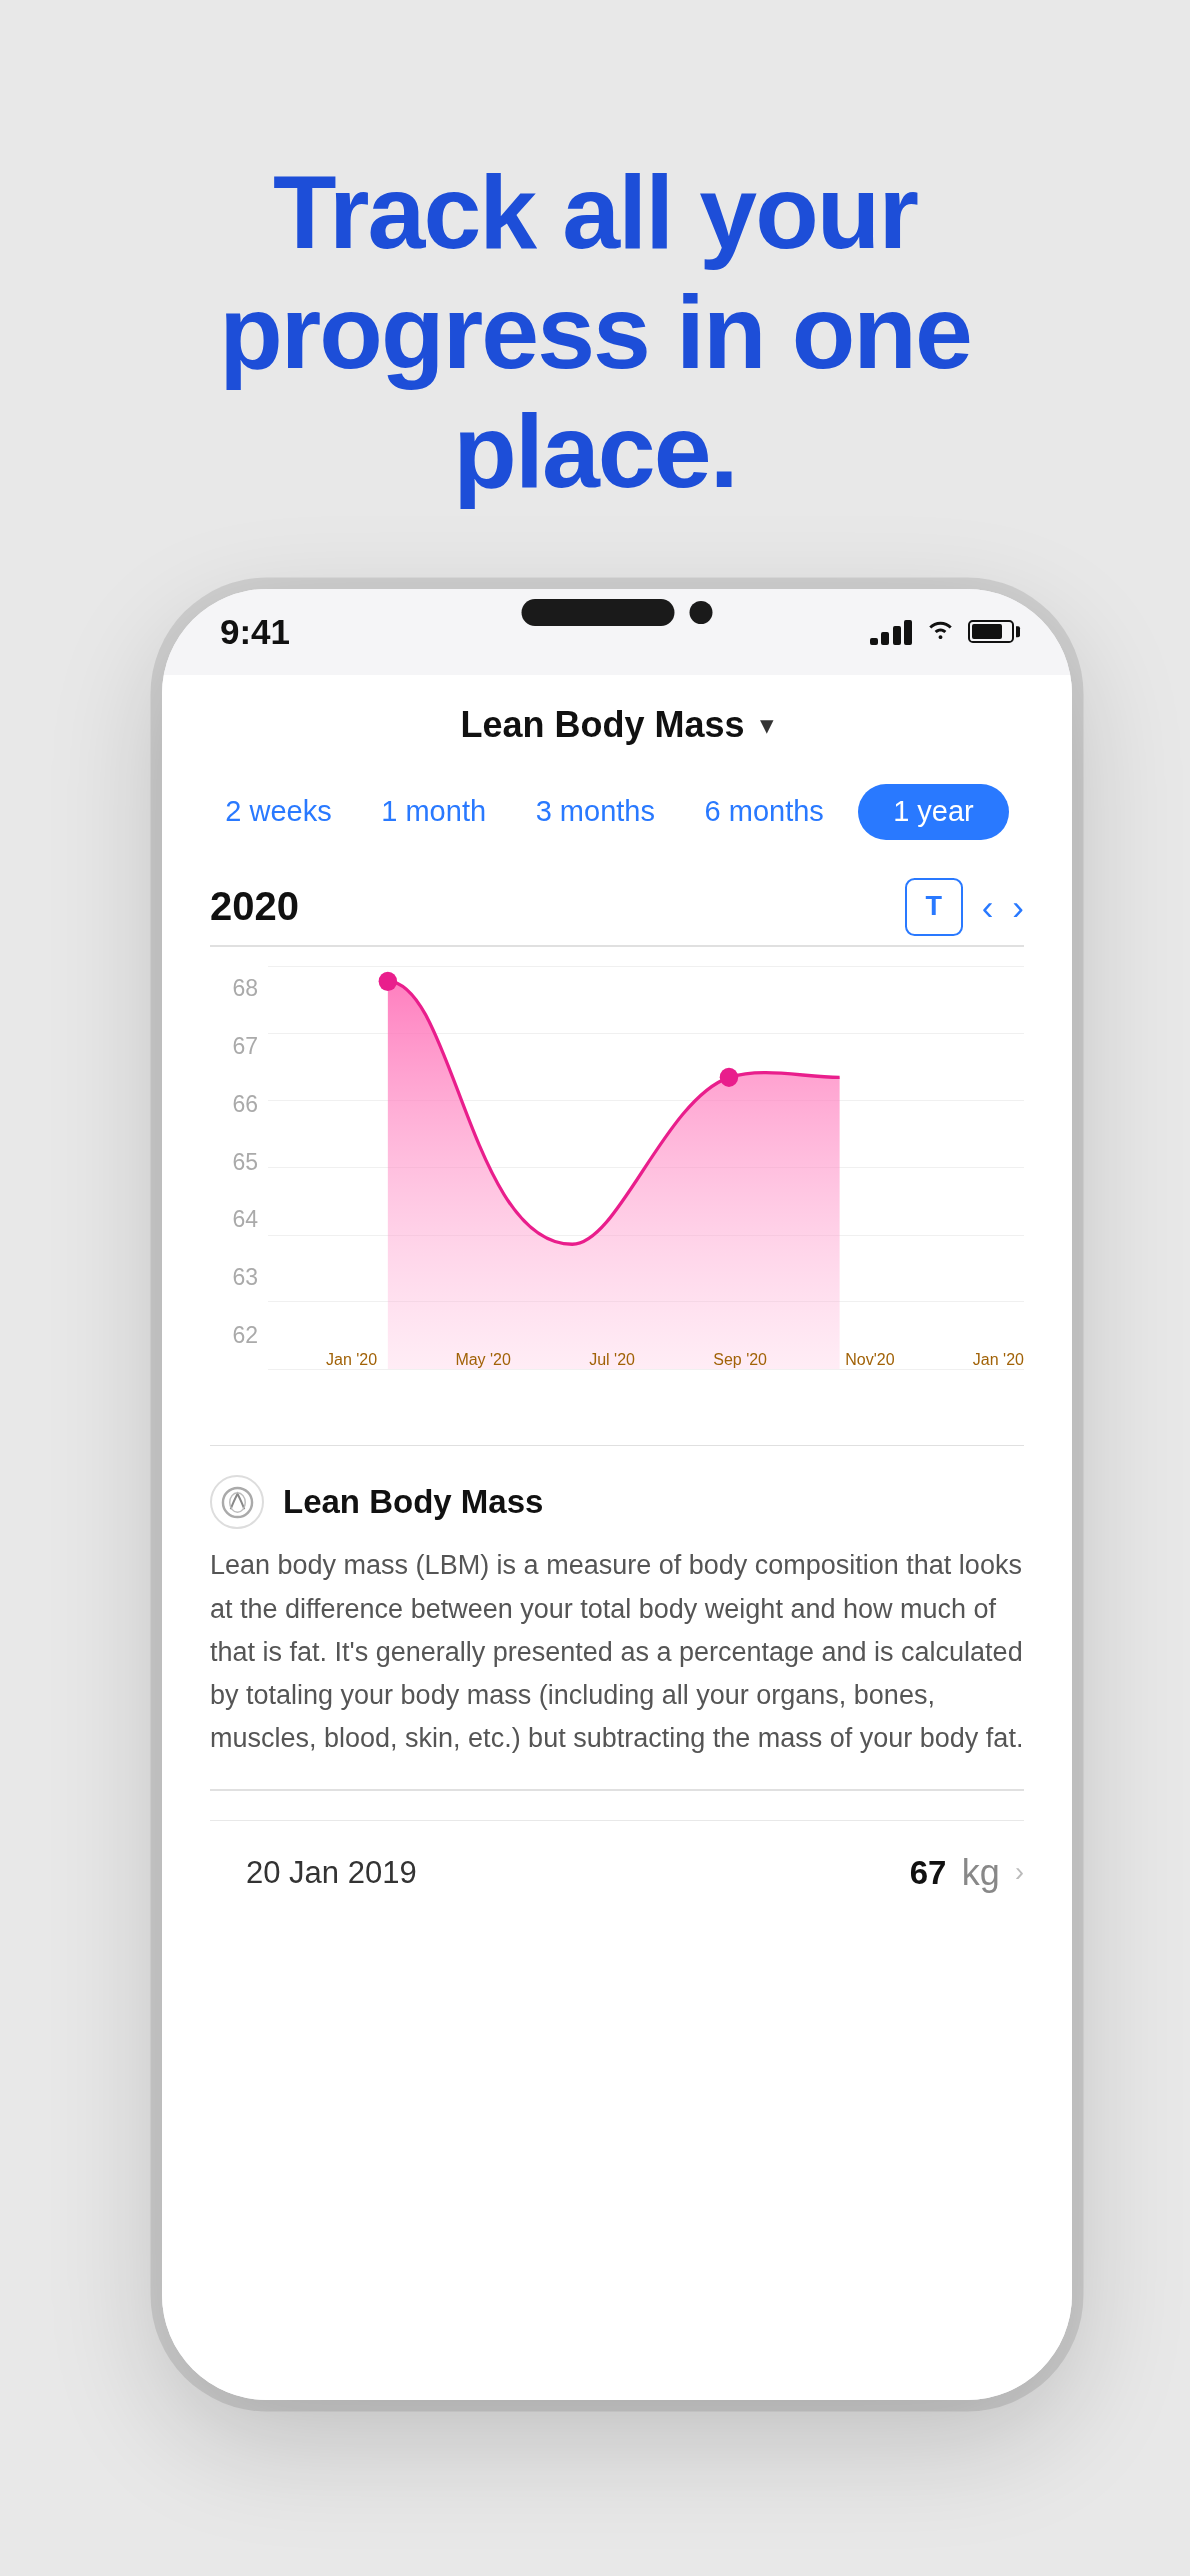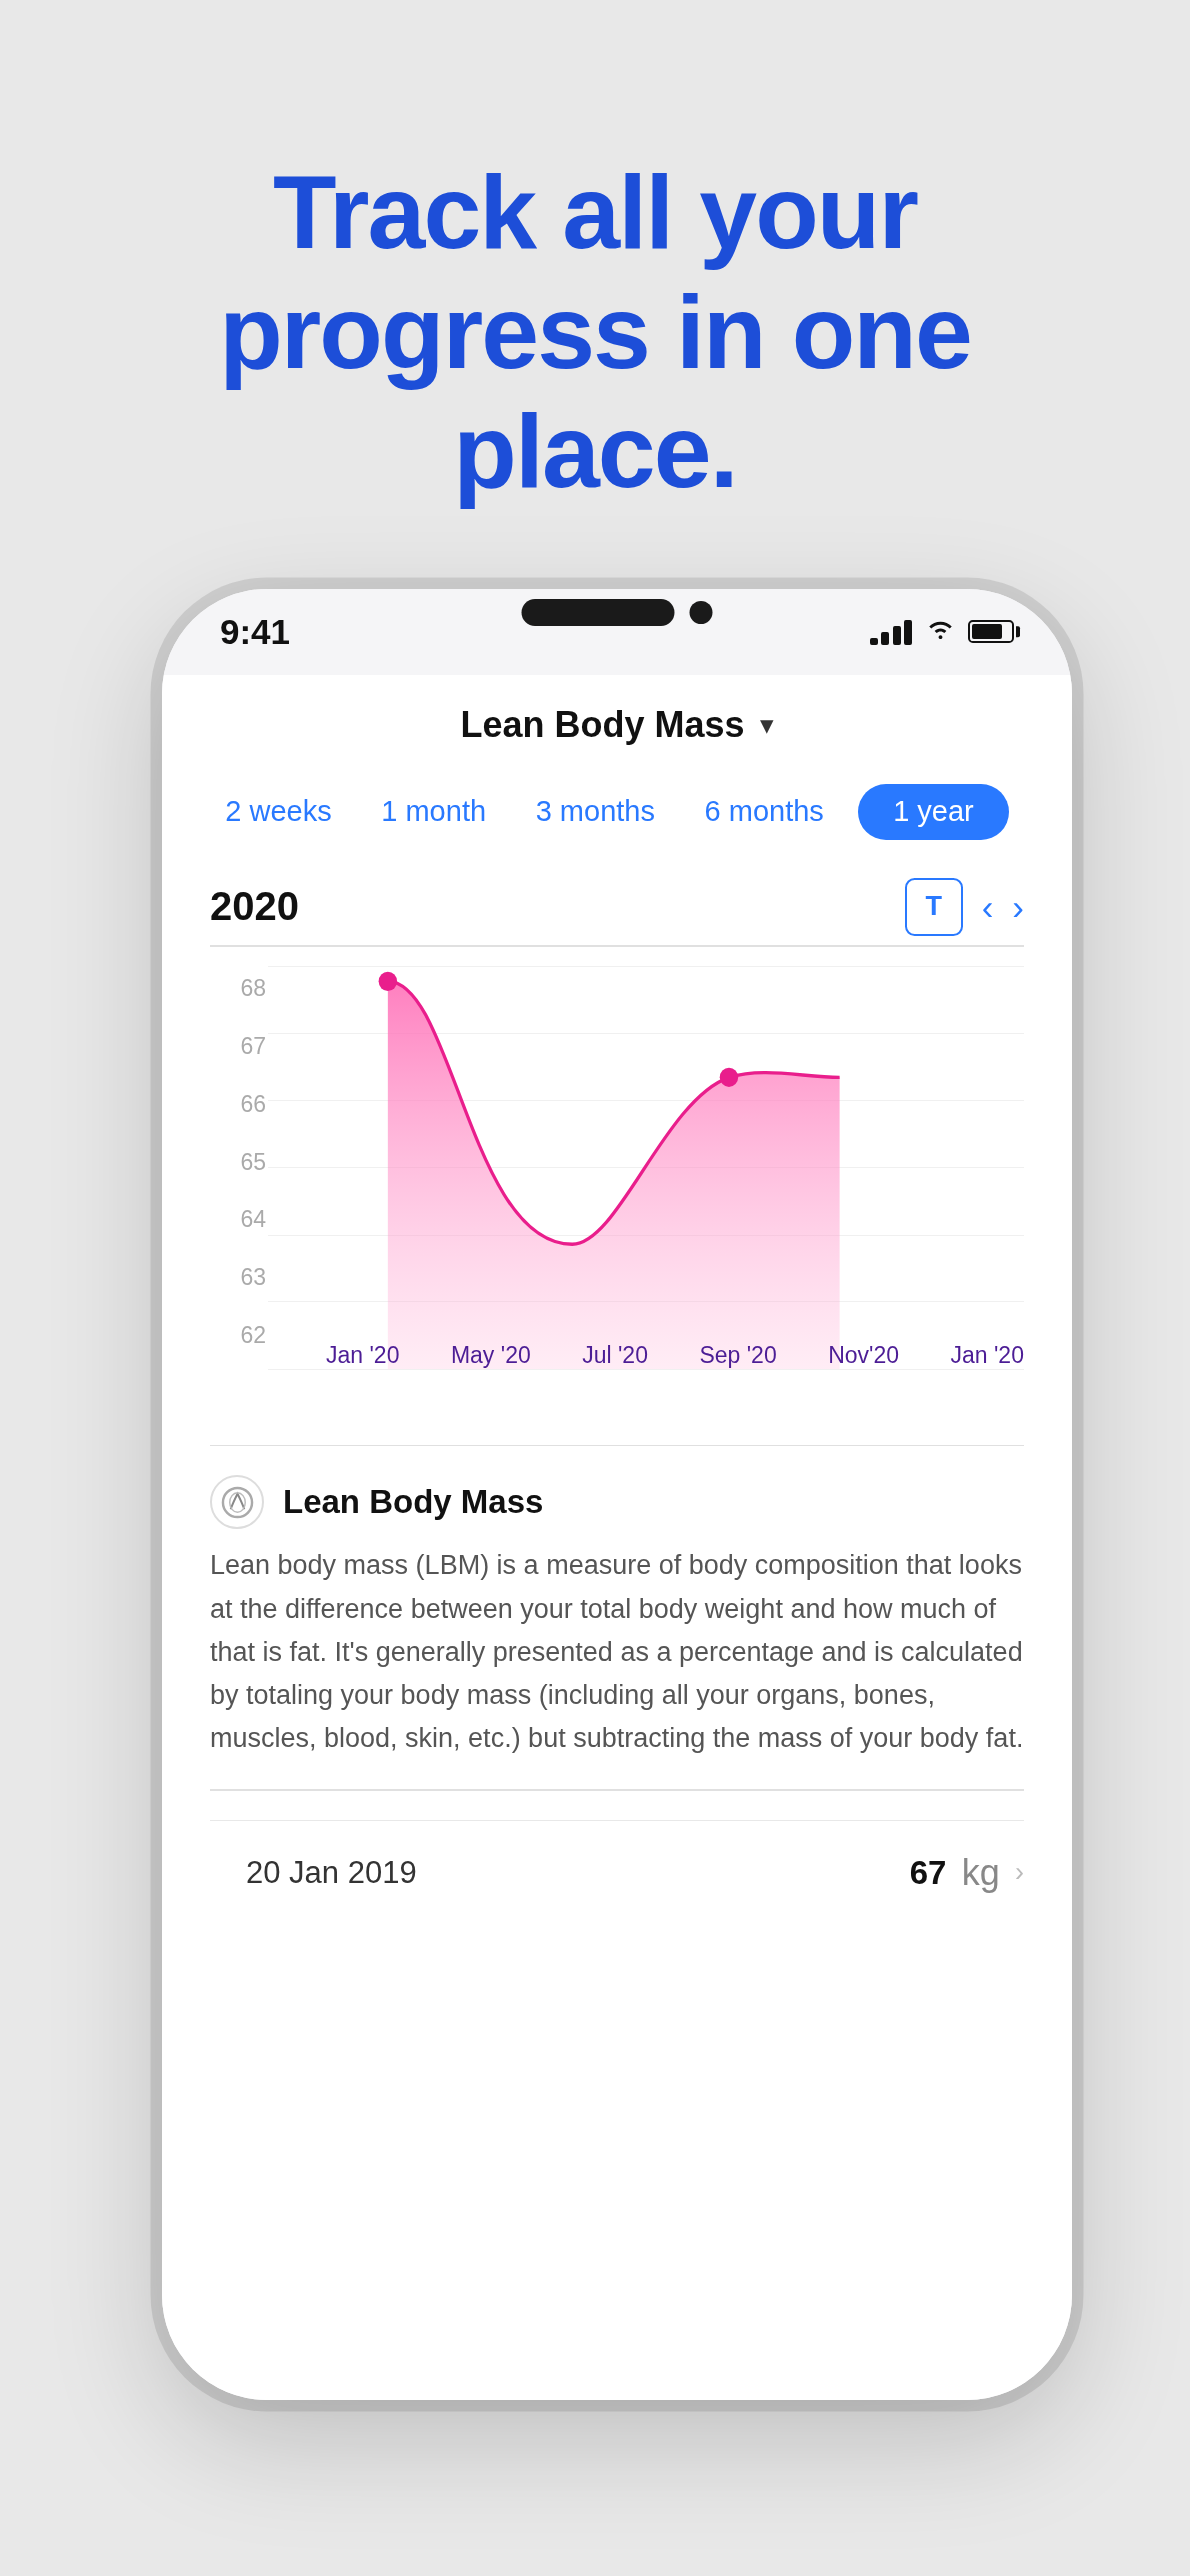--- a/index.html
+++ b/index.html
@@ -244,21 +244,21 @@
     
     .chart-container {
       position: relative;
       width: 100%;
       height: 460px;
       margin: 19px 0;
     }
 
     .chart-y-labels {
       position: absolute;
-      left: 8px;
+      left: 0;
       top: 0;
       height: 383px;
       display: flex;
       flex-direction: column;
       justify-content: space-between;
       padding-top: 9.6px;
     }
 
     .chart-y-label {
       font-size: 23px;
@@ -303,22 +303,22 @@
       position: absolute;
       bottom: 0;
       left: 58px;
       right: 0;
       display: flex;
       justify-content: space-between;
       padding-top: 9.6px;
     }
 
     .chart-x-label {
-      font-size: 23px;
-      color: #4c1d95;
+      font-size: 16px;
+      color: #a16207;
     }
 
     
     .info-section {
       padding: 29px 0;
     }
 
     .info-header {
       display: flex;
       align-items: center;

